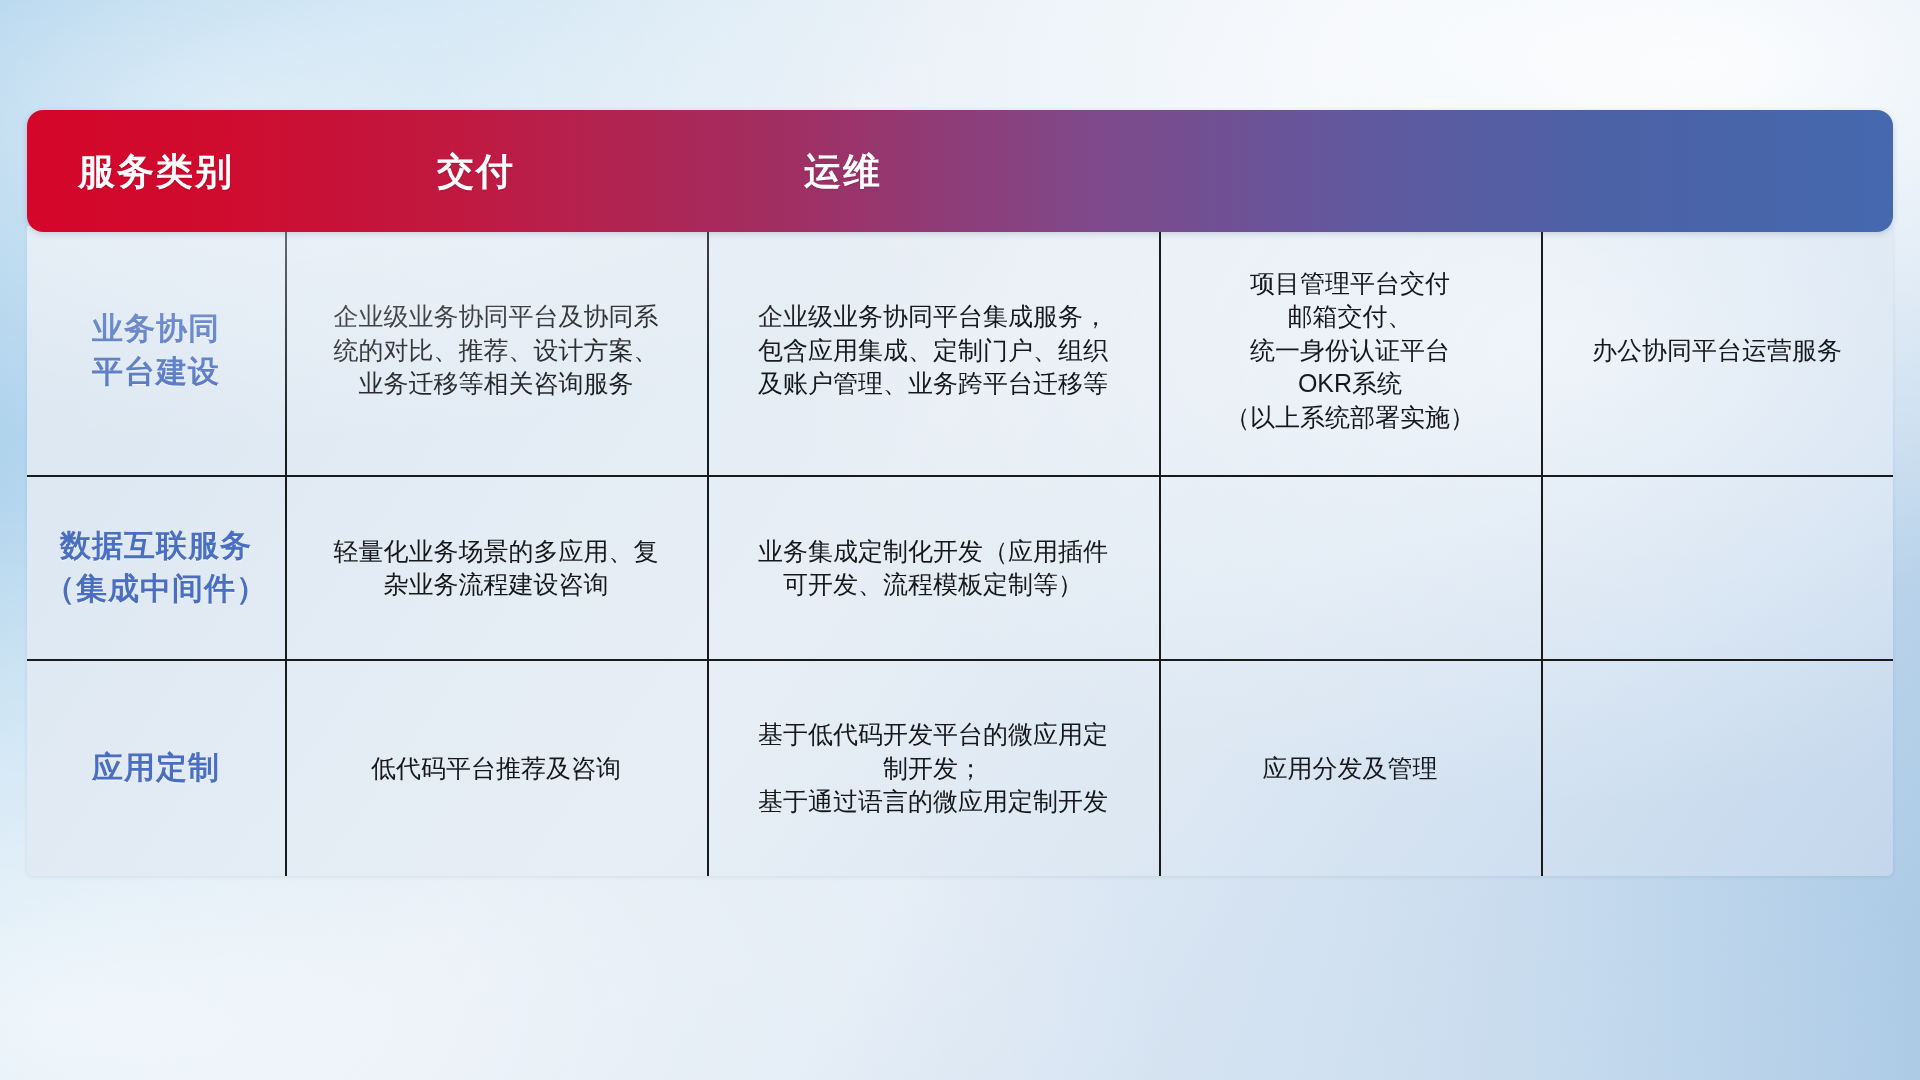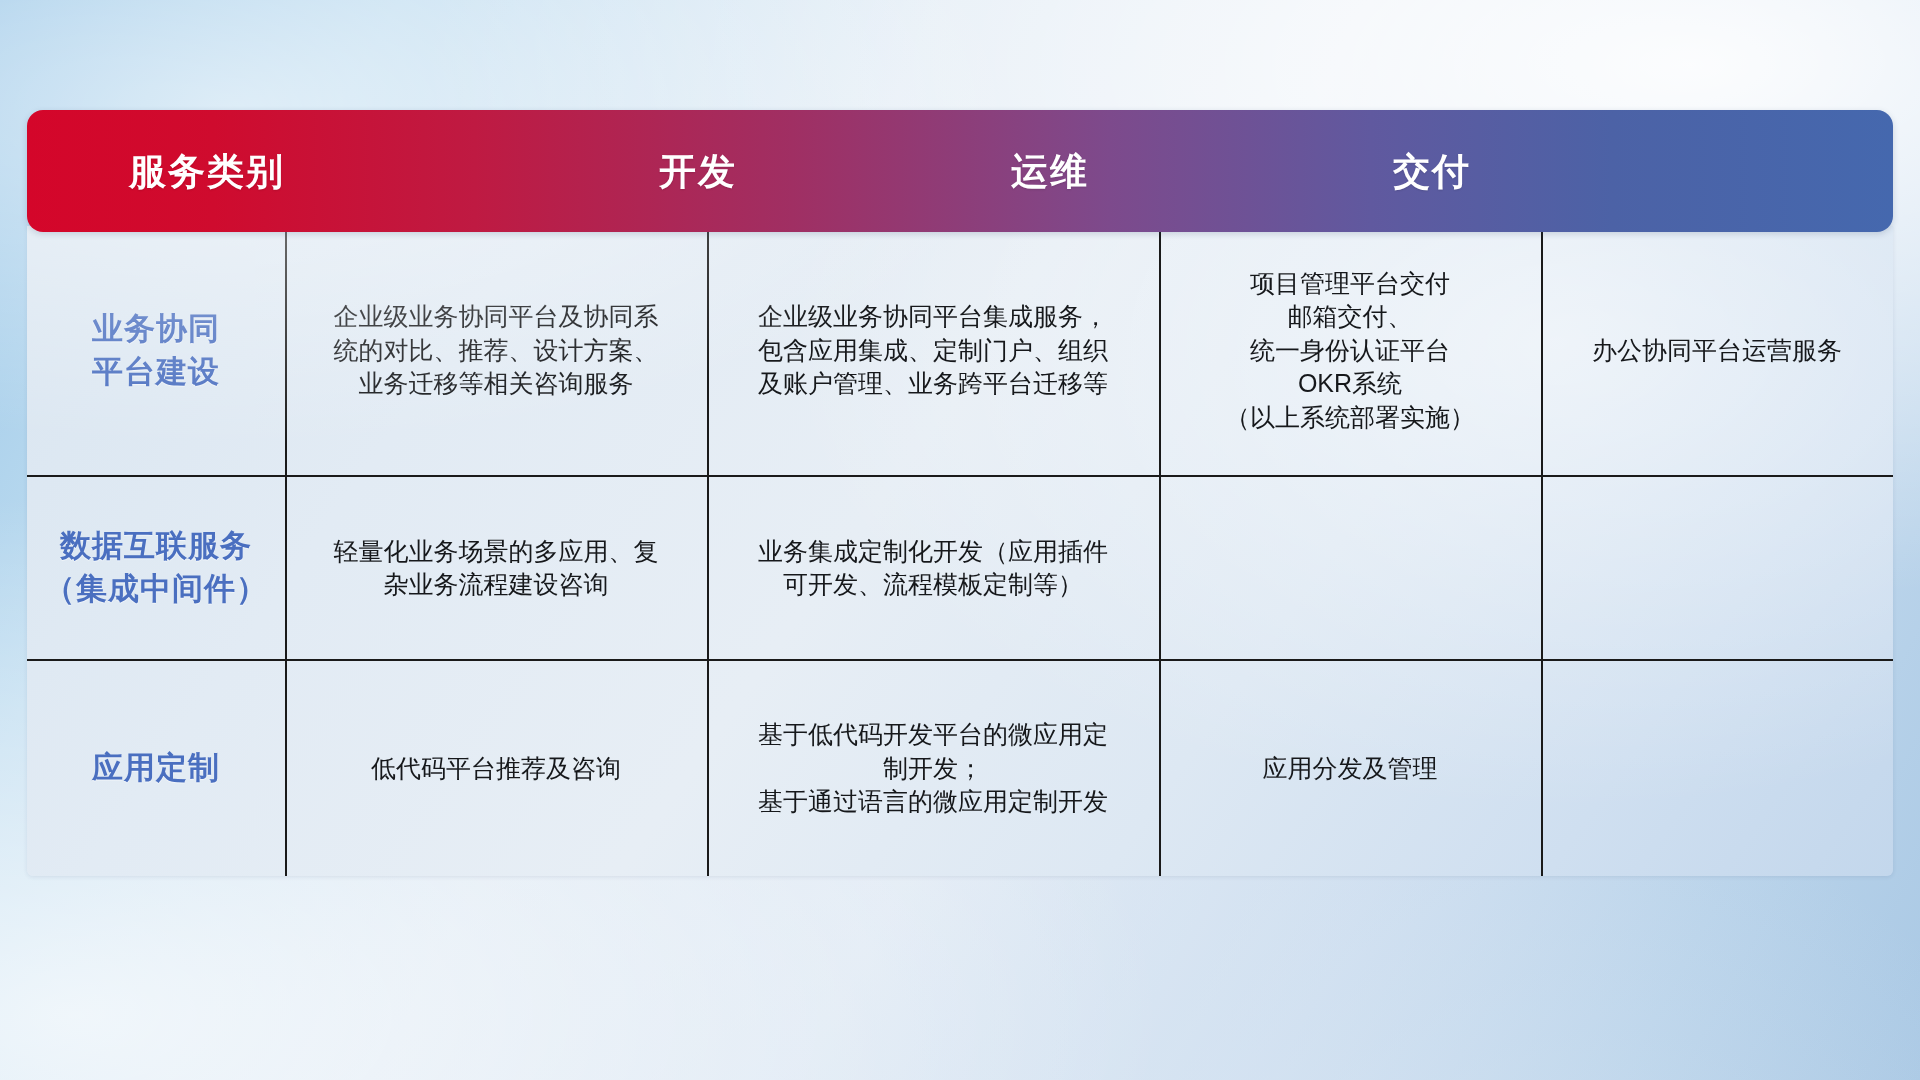--- a/index.html
+++ b/index.html
@@ -58,21 +58,21 @@
         #60599f 72%,
         #4c62a6 85%,
         #4568ae 100%);
     box-shadow: 0 2px 6px rgba(40,60,100,0.18);
     overflow: hidden;
     z-index: 3;
   }
   .th {
     display: flex;
     align-items: center;
-    justify-content: flex-end;
+    justify-content: center;
     color: #ffffff;
     font-weight: bold;
     font-size: 37px;
     letter-spacing: 2px;
     line-height: 1;
     text-shadow: 0 1px 2px rgba(0,0,0,0.12);
   }
 
   
   .tbody {
@@ -140,28 +140,25 @@
 <body>
 
 <div class="page">
 
   <div class="table-wrap">
 
     <div class="thead">
       <div class="th c1">
         <span>服务类别</span>
       </div>
-      <div class="th c3">
-        <span>开发</span>
+      <div class="th c4">
+        <span>交付</span>
       </div>
       <div class="th c5">
         <span>运维</span>
-      </div>
-      <div class="th c4">
-        <span>交付</span>
       </div>
     </div>
 
     <div class="tbody">
 
       <div class="tr row-1">
         <div class="td label c1">业务协同
 平台建设</div>
         <div class="td rule-left c2">企业级业务协同平台及协同系
 统的对比、推荐、设计方案、

